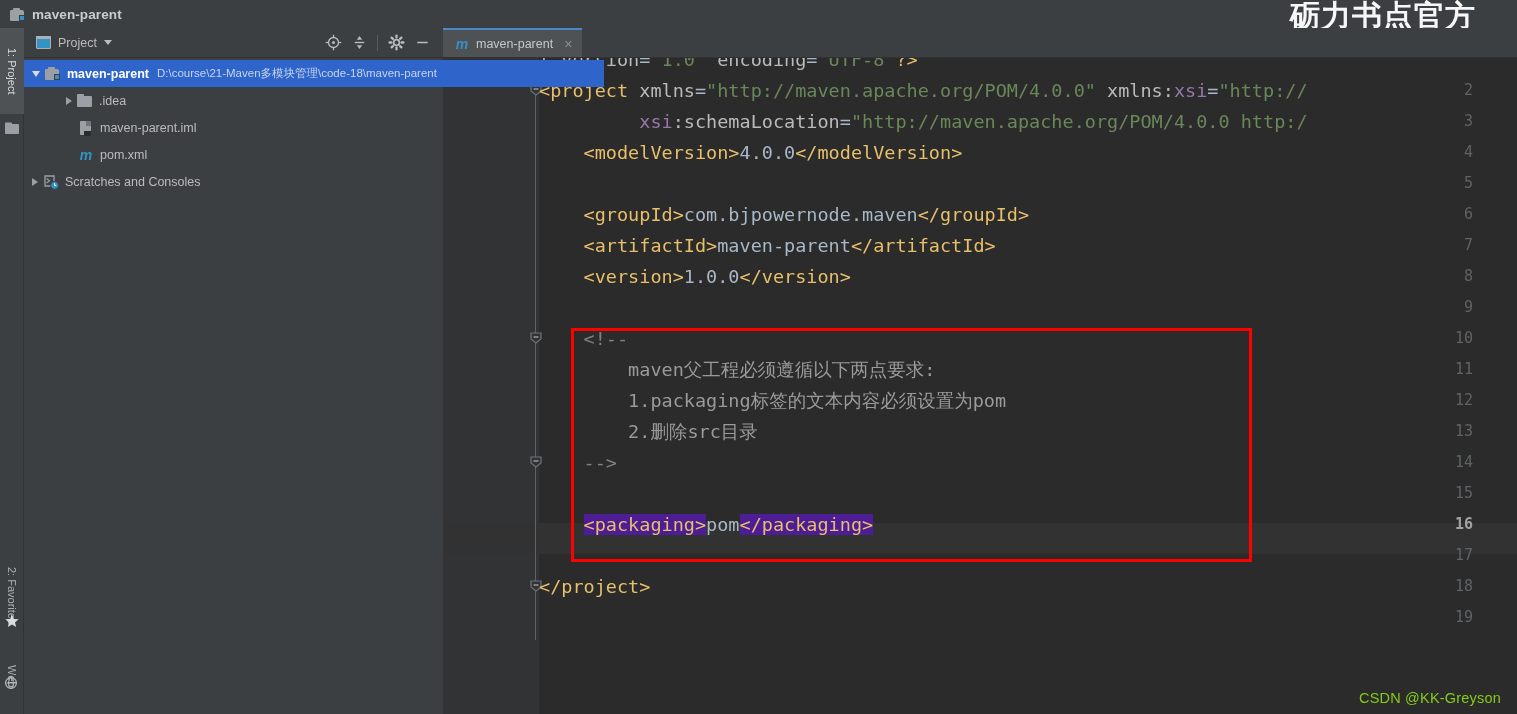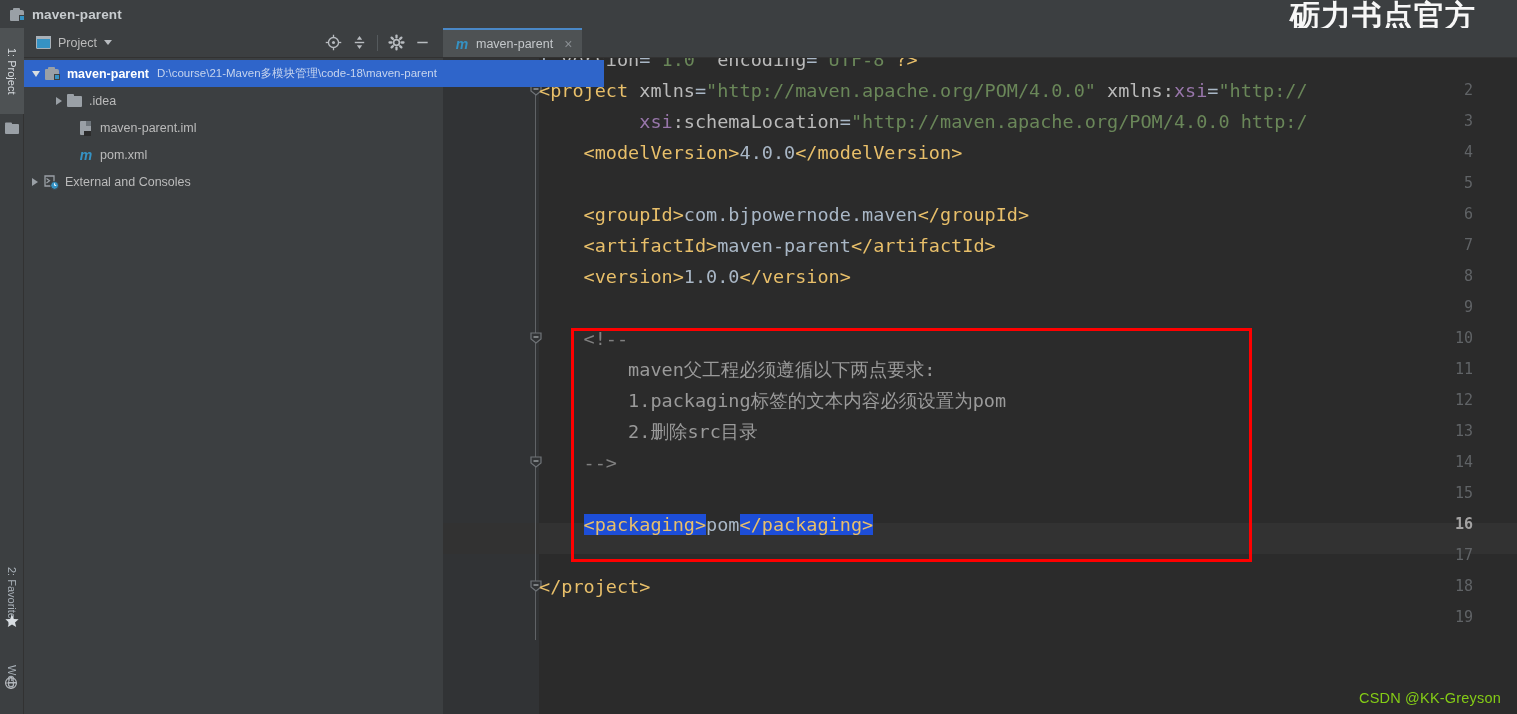--- a/index.html
+++ b/index.html
@@ -213,21 +213,21 @@
   }
   
   .t-tag   { color: #e8bf6a; }
   .t-attr  { color: #bababa; }
   .t-val   { color: #6a8759; }
   .t-ns    { color: #9876aa; }
   .t-text  { color: #a9b7c6; }
   .t-cmt   { color: #808080; }
   .t-cmtcn { color: #9a9a9a; }
   .t-punct { color: #a9b7c6; }
-  .hl-tag  { background: #1d4ed8; }
+  .hl-tag  { background: #4c1d95; }
 
   
   #redbox {
     position: absolute; border: 3px solid #ff0000;
     pointer-events: none;
   }
 
   
   #wm-bottom {
     position: absolute; right: 16px; bottom: 8px;
@@ -340,21 +340,21 @@
         <span class="twist open"></span>
         <span class="mod-icon" style="margin-right:7px;">
           <span class="f2"></span>
             <span class="f1"></span>
             <span class="sq"></span>
         </span>
         <span class="tlabel">maven-parent</span>
         <span class="tpath">D:\course\21-Maven多模块管理\code-18\maven-parent</span>
       </div>
 
-      <div class="trow" style="padding-left:32px;text-align:right;">
+      <div class="trow" style="padding-left:42px;text-align:right;">
         <span class="twist"></span>
         <span class="ico folder-plain">
           <span class="t"></span>
             <span class="b"></span>
         </span>
         <span class="tlabel">.idea</span>
       </div>
 
       <div class="trow" style="padding-left:43px;">
         <span class="twist none"></span>
@@ -377,21 +377,21 @@
         <span class="twist"></span>
         <span class="ico scratch">
           <svg width="16" height="16" viewBox="0 0 16 16" style="position:absolute;left:0;top:0;">
             <path d="M2 2 L11 2 L11 12 L2 12 Z" fill="none" stroke="#9aa0a6" stroke-width="1.3"></path>
             <path d="M3.5 4.5 L6.5 6.8 L3.5 9" fill="none" stroke="#9aa0a6" stroke-width="1.2"></path>
             <circle cx="11.6" cy="11.4" r="4" fill="#3592c4" stroke="#3c3f41" stroke-width="1"></circle>
             <line x1="11.6" y1="9.3" x2="11.6" y2="11.4" stroke="#ffffff" stroke-width="1"></line>
             <line x1="11.6" y1="11.4" x2="13.2" y2="11.4" stroke="#ffffff" stroke-width="1"></line>
           </svg>
         </span>
-        <span class="tlabel">External and Consoles</span>
+        <span class="tlabel">Scratches and Consoles</span>
       </div>
 
     </div>
   </div>
 
   <div id="editor">
 
     <div id="tabs">
       <div class="etab">
         <span class="ico mfile" style="width:14px;height:14px;margin:0;">m</span>

